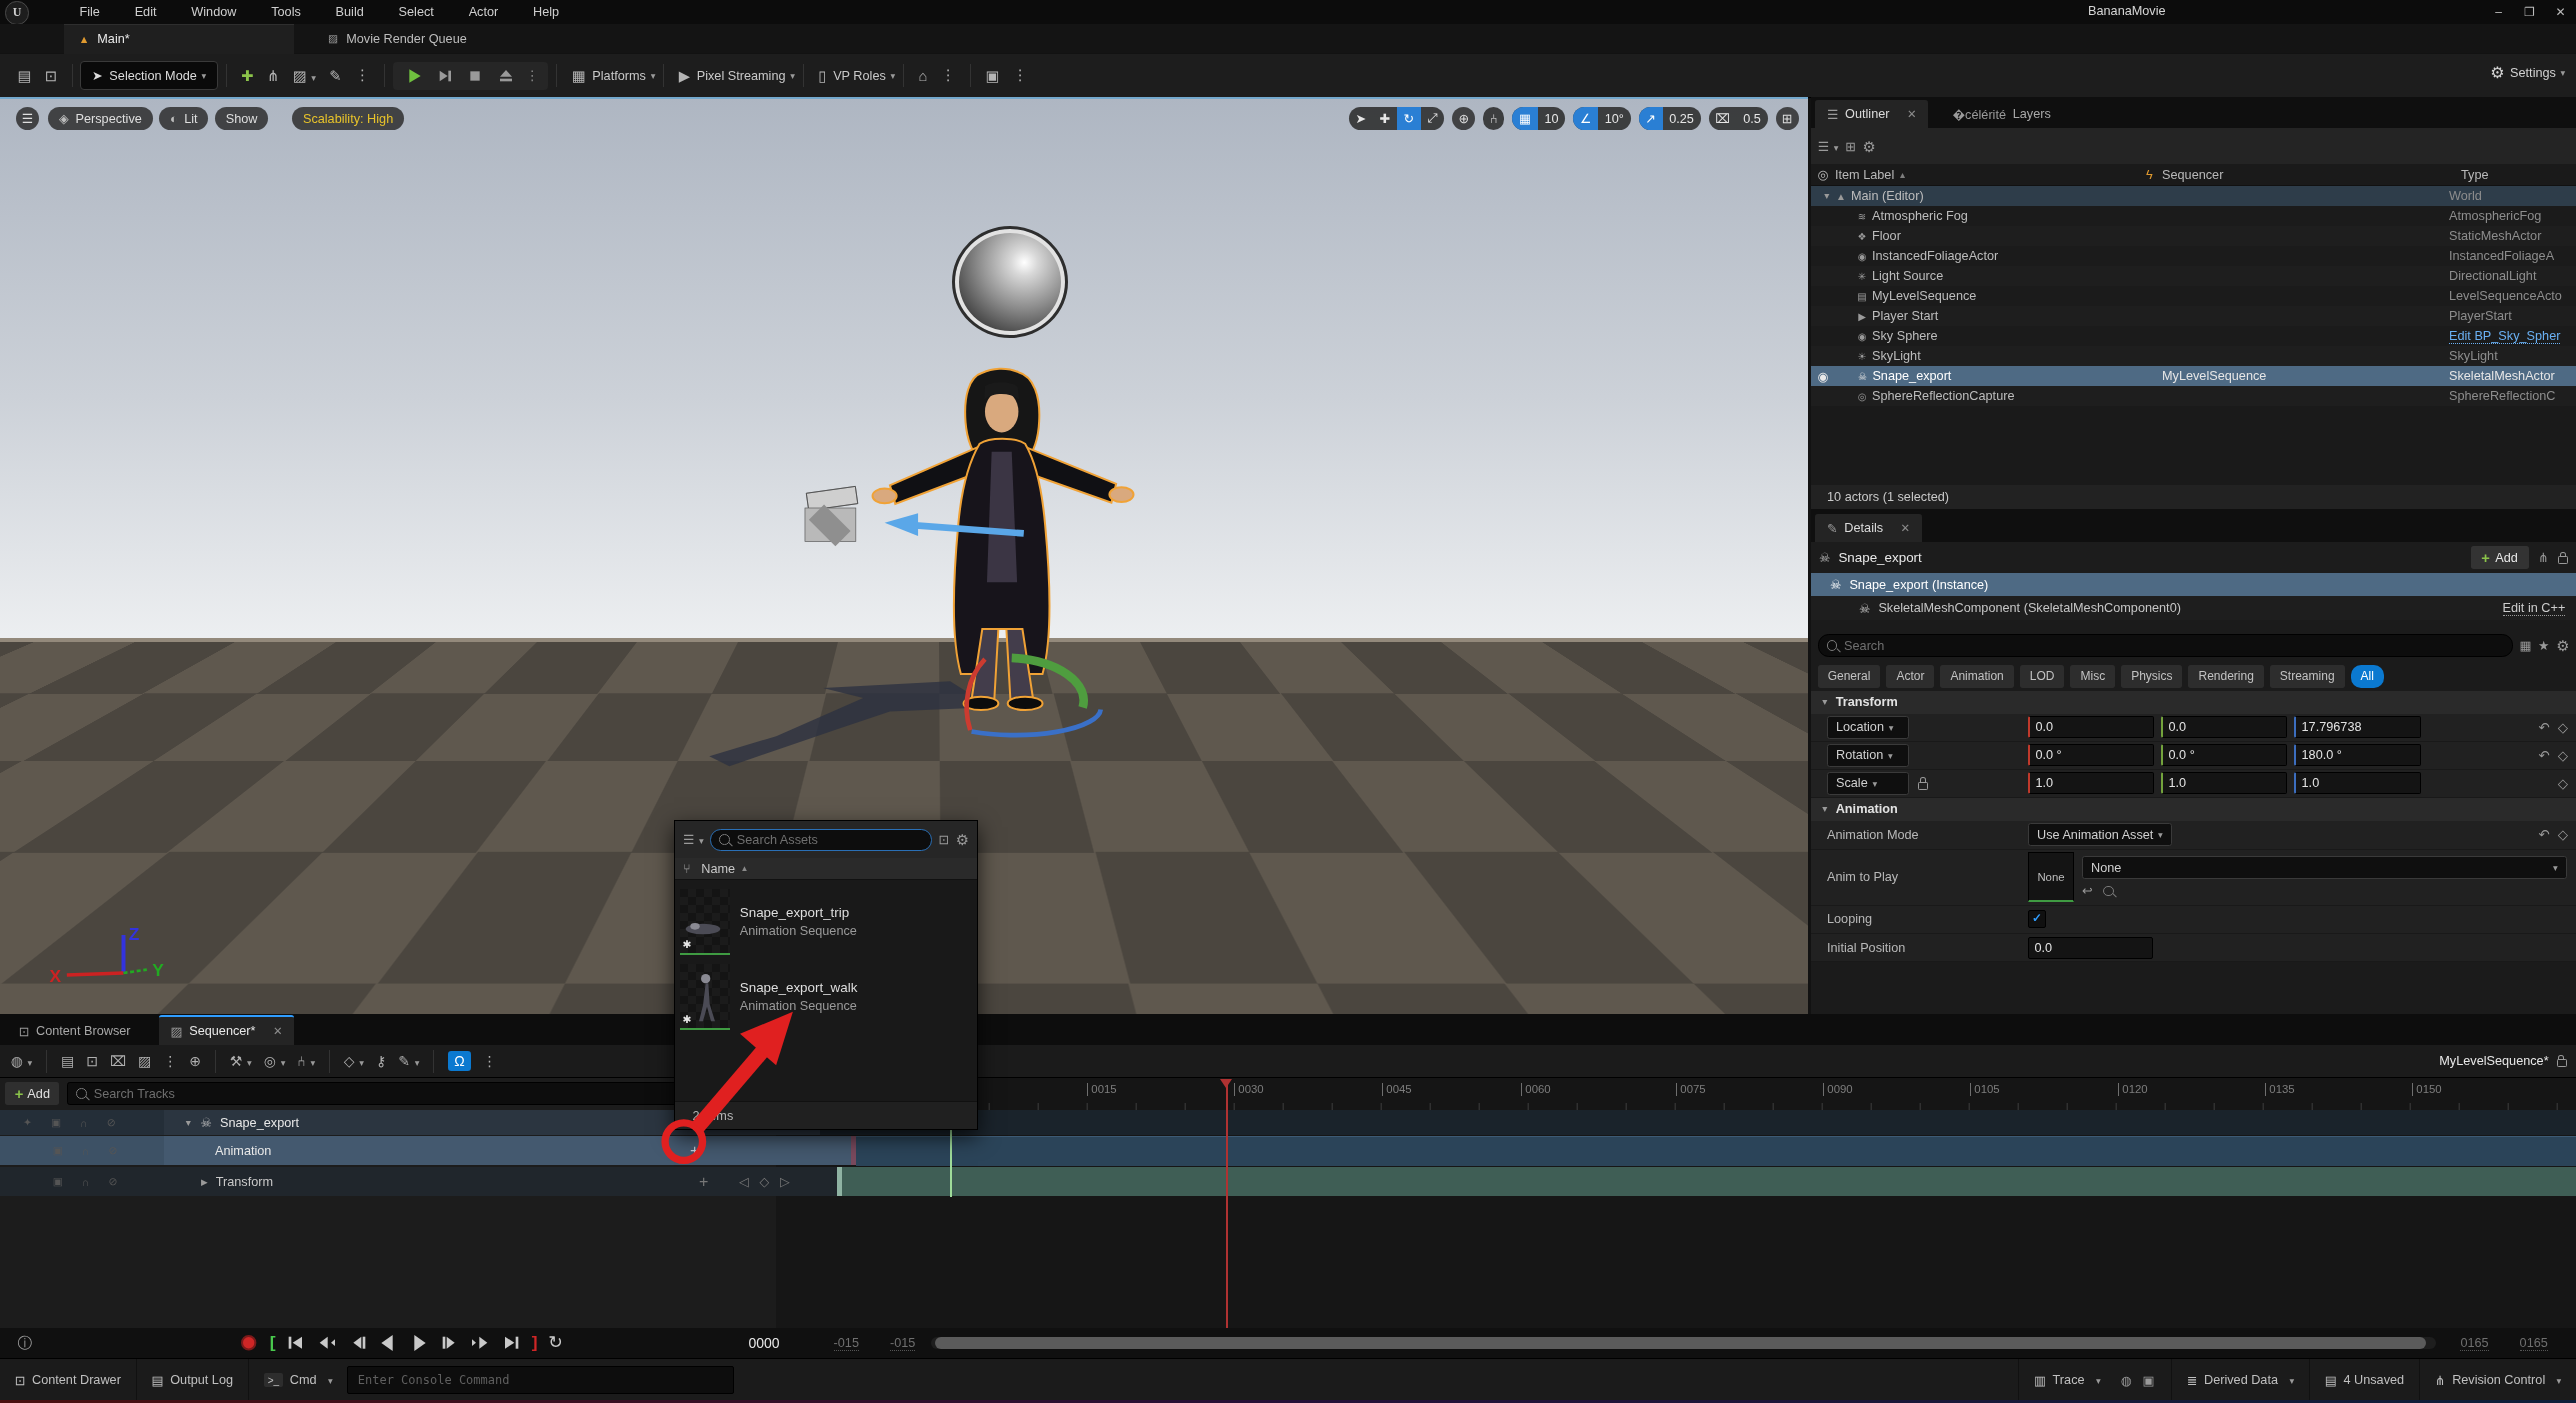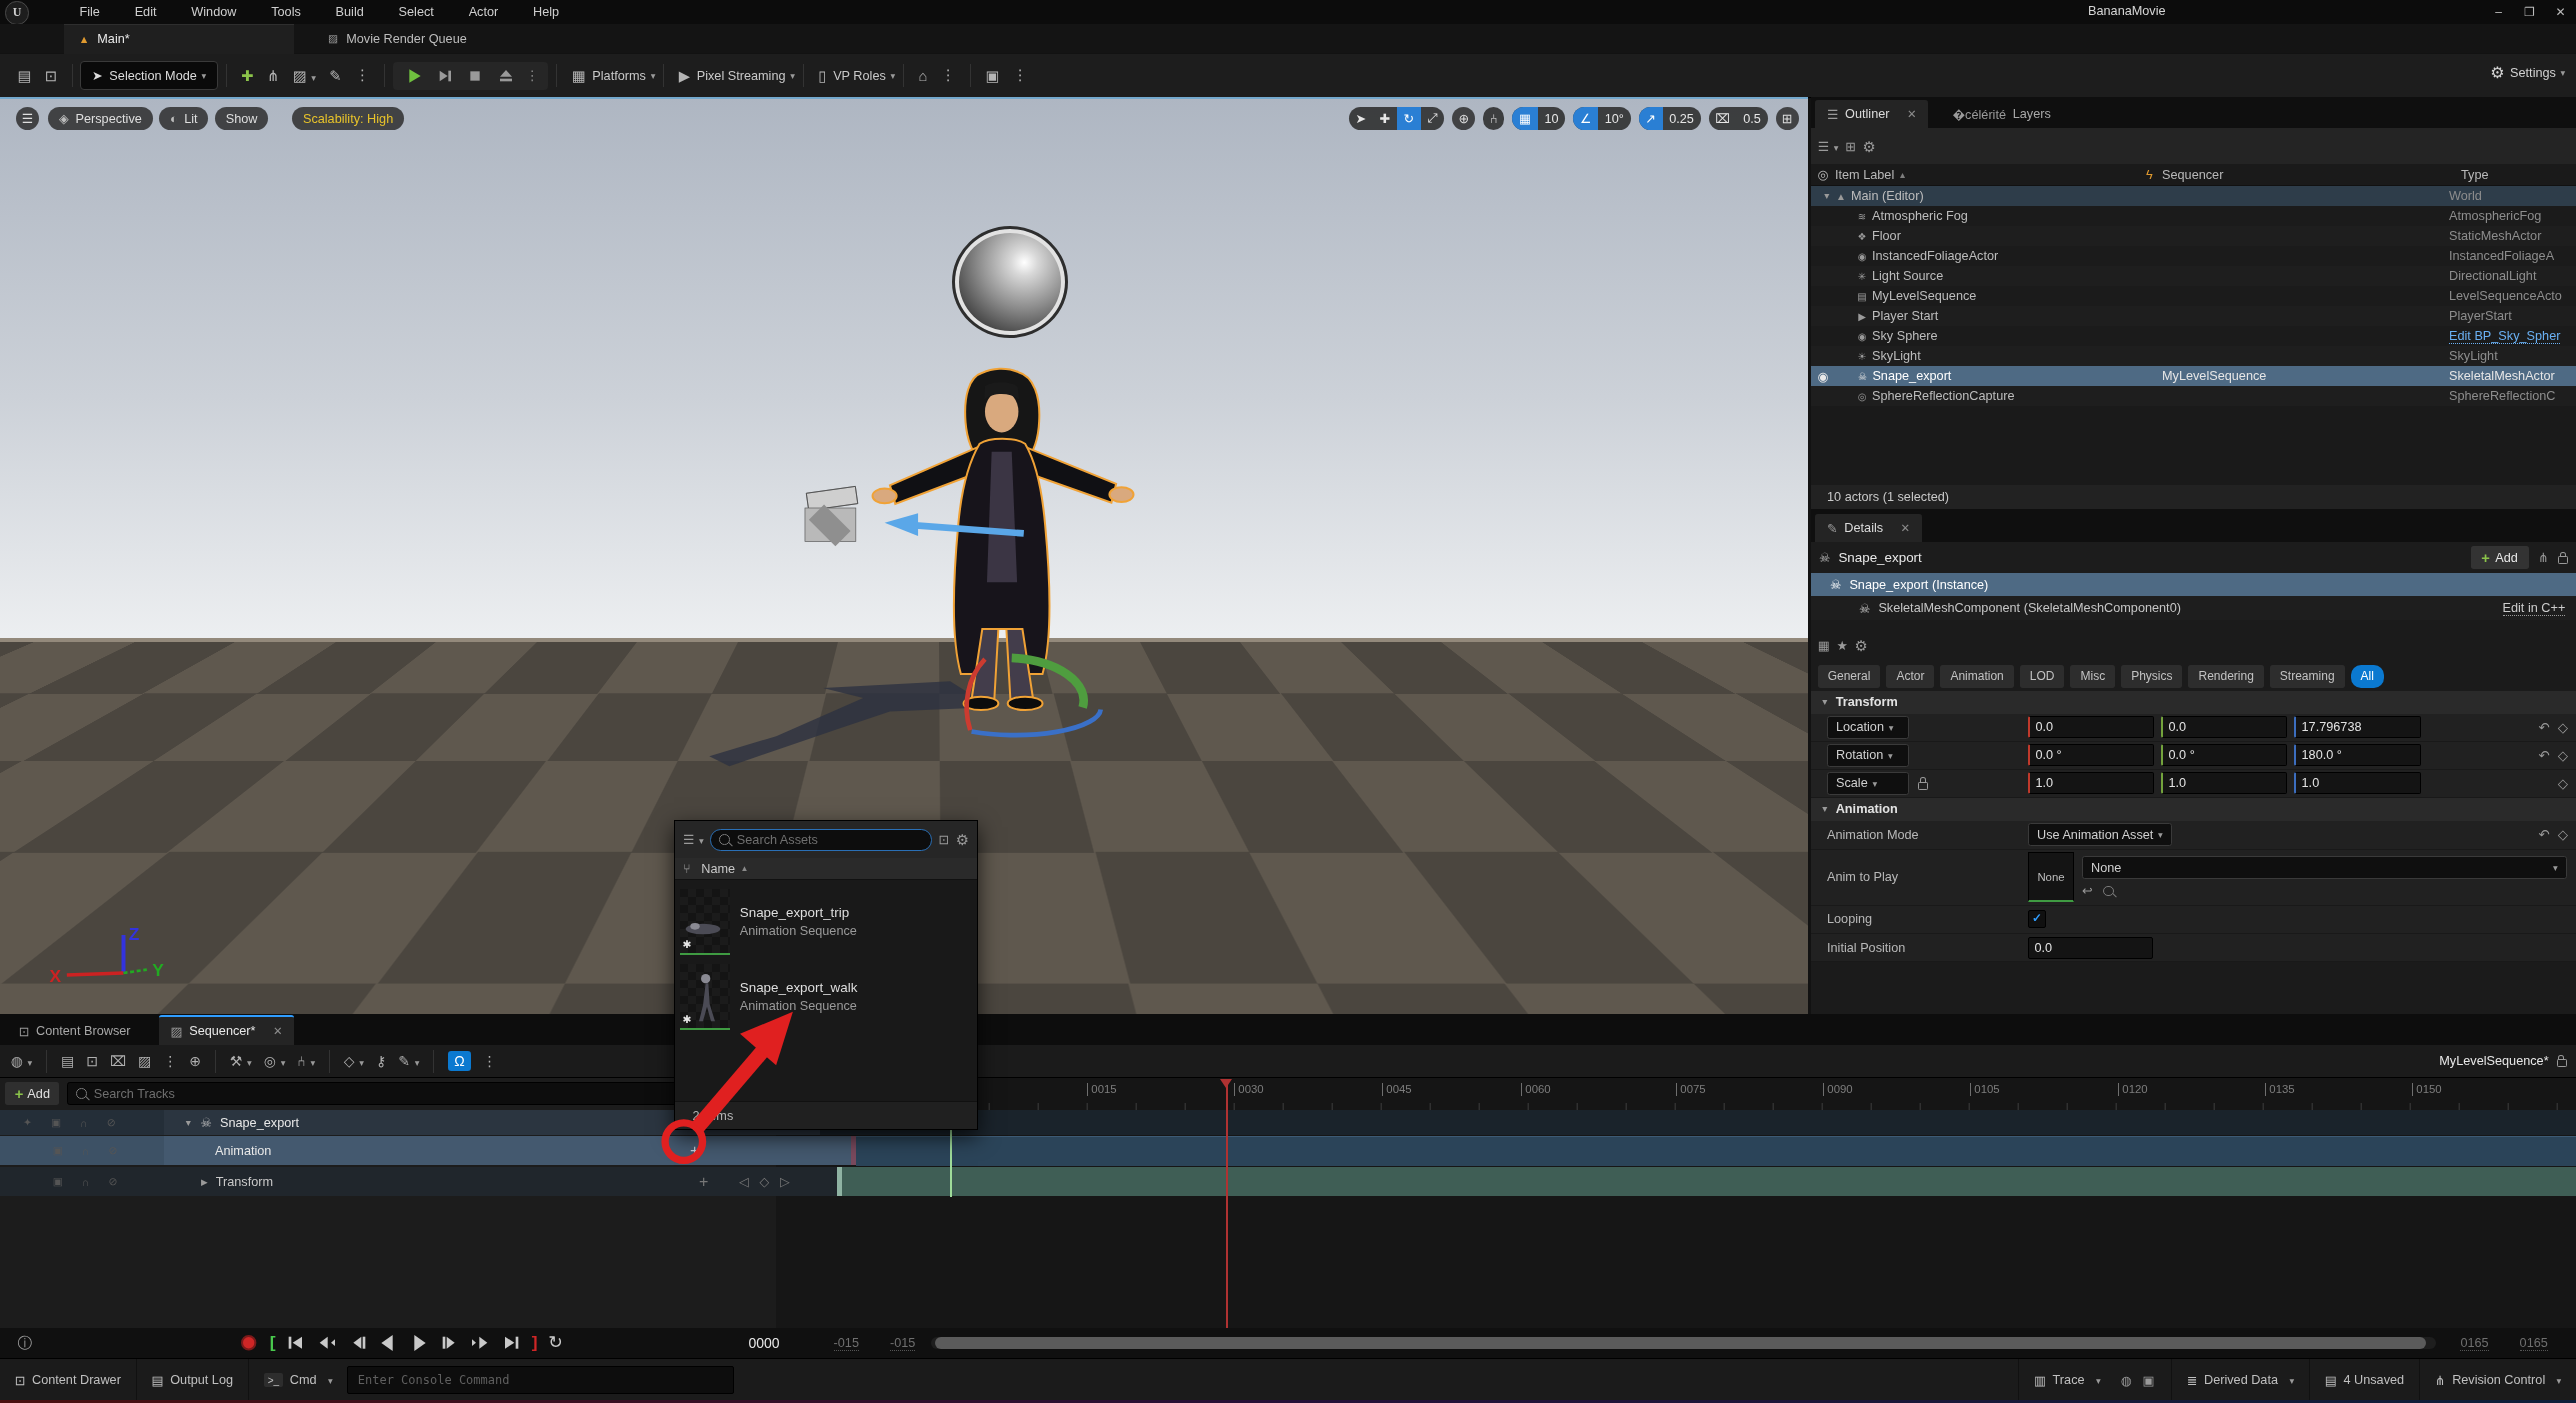--- a/index.html
+++ b/index.html
@@ -418,20 +418,24 @@
         <span>☠</span>
         <span>Snape_export (Instance)</span>
       </div>
       <div class="fx" style="height:24px;background:#1e1e1e;padding-left:48px;gap:8px;color:#c6c6c6;">
         <span>☠</span>
         <span>SkeletalMeshComponent (SkeletalMeshComponent0)</span>
         <span style="margin-left:auto;margin-right:10.7px;border-bottom:0.7px dotted #9a9a9a;color:#cdcdcd;">Edit in C++</span>
       </div>
       <div style="height:9.4px;background:#1b1b1b;"></div>
       <div class="searchrow" style="height:32px;background:#1b1b1b;">
+        <div class="searchbox" style="border-radius:10.7px;">
+          <span class="mag"></span>
+          <span style="flex:1;">Search</span>
+        </div>
         <span style="color:#9a9a9a;">▦</span>
         <span style="color:#9a9a9a;">★</span>
         <span style="color:#9a9a9a;font-size:14.7px;">⚙</span>
       </div>
       <div class="fx" style="height:29px;background:#1b1b1b;padding:0 6.7px;gap:6px;">
         <span class="chip">General</span>
         <span class="chip">Actor</span>
         <span class="chip">Animation</span>
         <span class="chip">LOD</span>
         <span class="chip">Misc</span>

